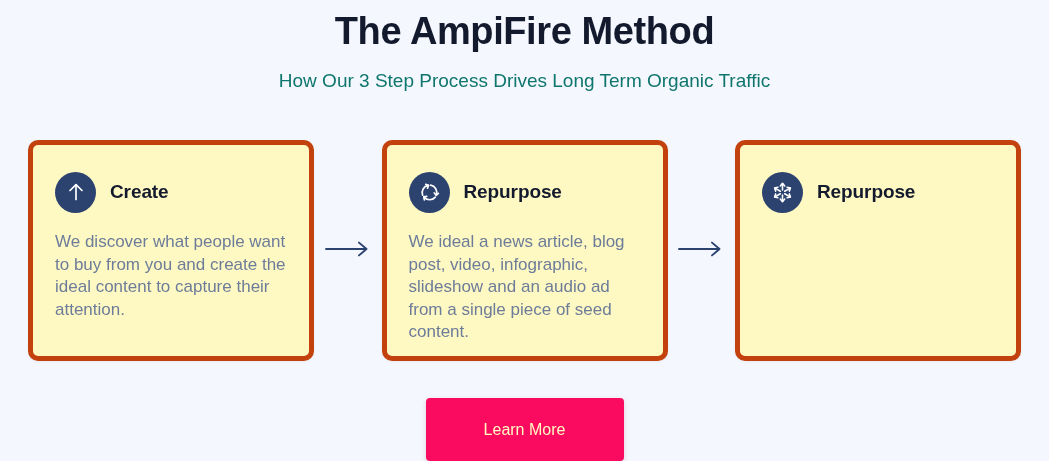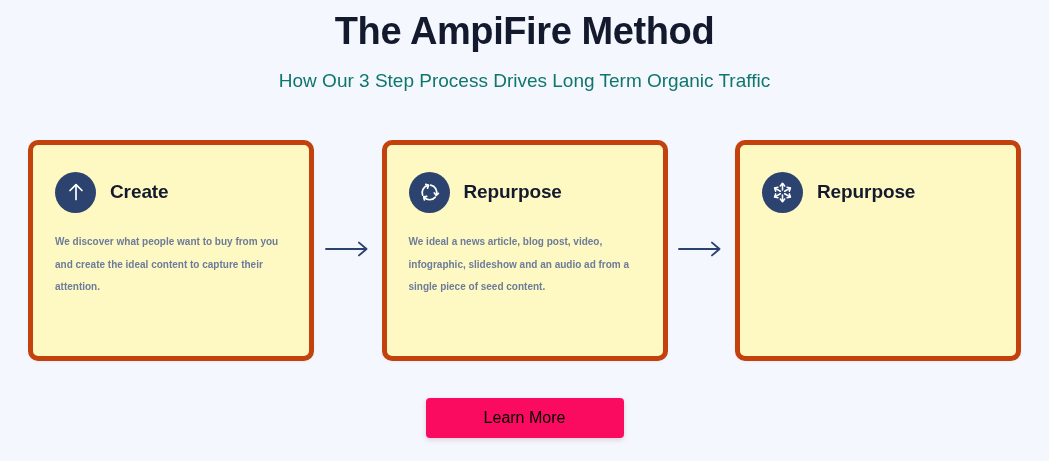--- a/index.html
+++ b/index.html
@@ -89,24 +89,23 @@
   .card-title {
     font-size: 19px;
     font-weight: bold;
     color: #141a2e;
     letter-spacing: -0.1px;
     white-space: nowrap;
   }
 
   .card-body {
     margin-top: 16px;
-    font-size: 10px;
+    font-size: 17px;
     line-height: 22.5px;
     color: #6d7c99;
-    font-weight: bold;
   }
 
   
   .connector {
     width: 56px;
     height: 221px;
     display: flex;
     align-items: center;
     justify-content: center;
     flex: 0 0 56px;
@@ -116,28 +115,28 @@
   .cta-wrap {
     position: absolute;
     top: 398px;
     left: 0;
     width: 1049px;
     display: flex;
     justify-content: center;
   }
   .cta-button {
     background: #fa0b5f;
-    color: #000000;
+    color: #fef9c3;
     border: none;
     border-radius: 4px;
     font-family: "Liberation Sans", sans-serif;
     font-size: 16px;
     font-weight: normal;
     width: 198px;
-    height: 40px;
+    height: 63px;
     cursor: pointer;
     box-shadow: 0 2px 5px rgba(150, 20, 70, 0.18);
   }
 </style>
 </head>
 <body>
 
 <div class="page">
 
   <div class="header">

